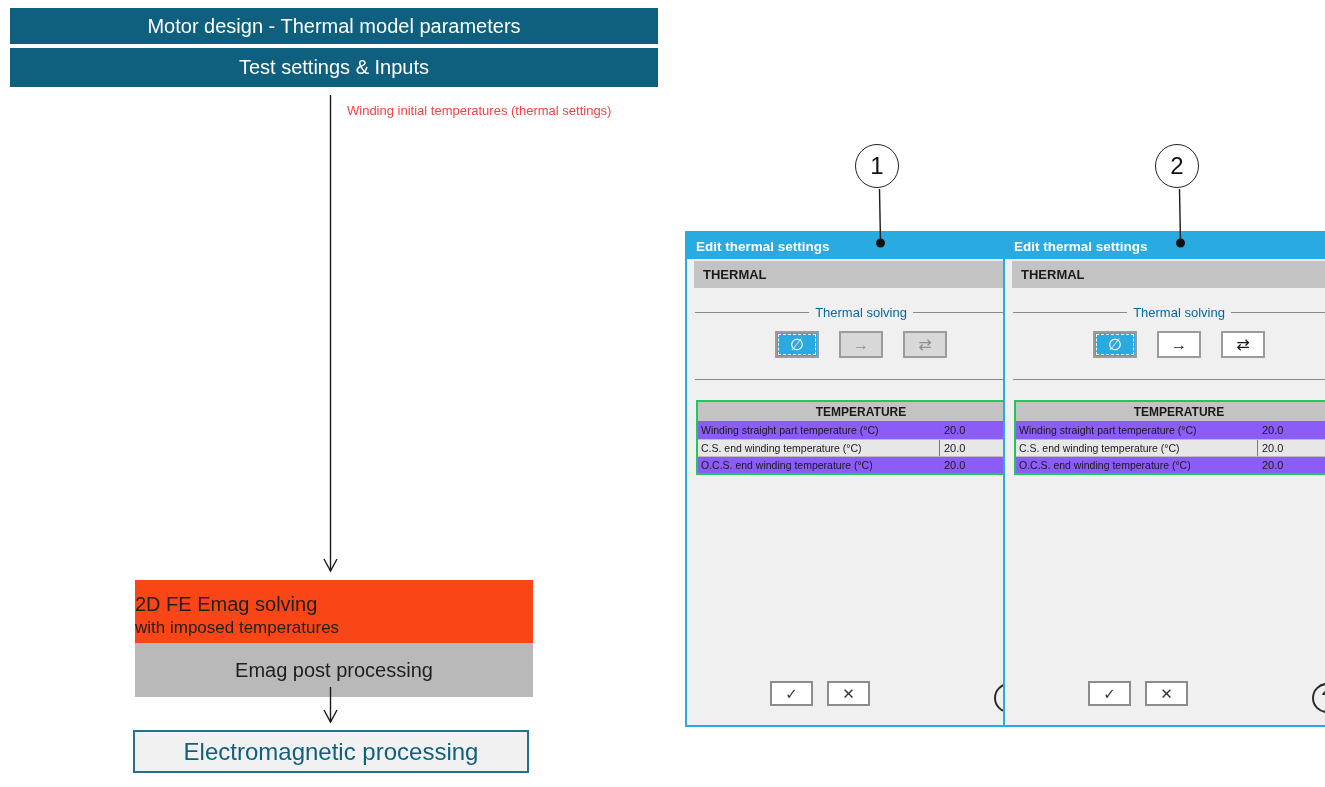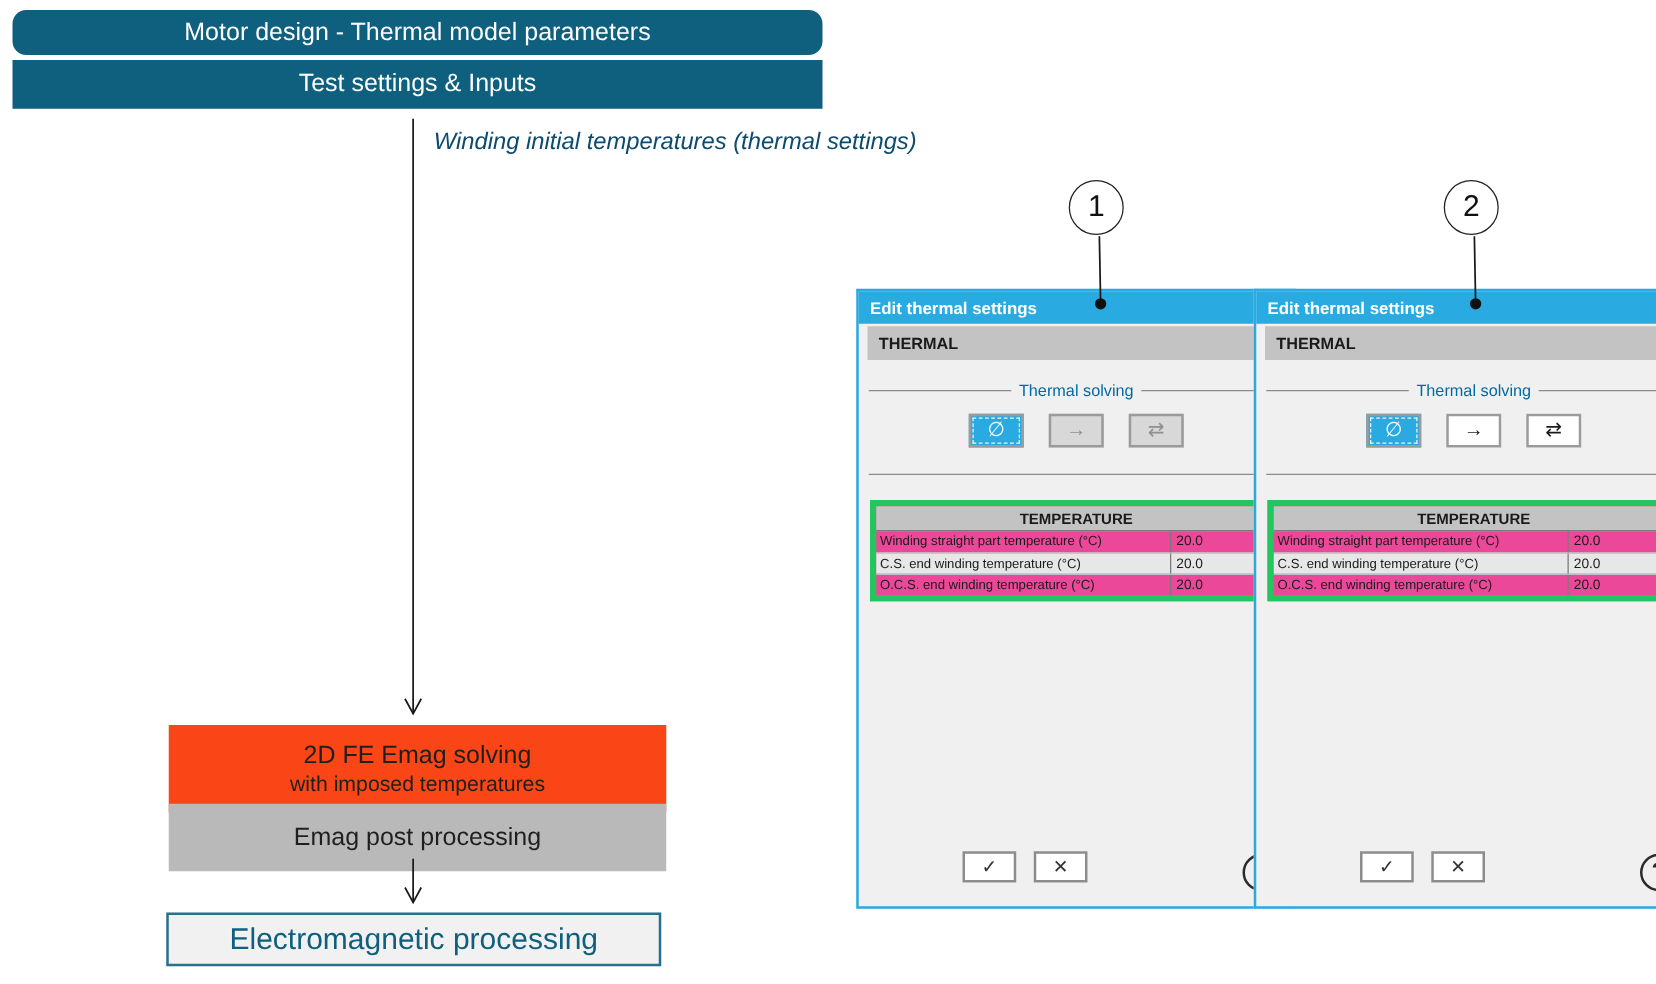--- a/index.html
+++ b/index.html
@@ -3,25 +3,25 @@
 <meta charset="utf-8">
 <style>
   html,body{margin:0;padding:0;background:#ffffff;}
   *{box-sizing:border-box;}
   body{font-family:"Liberation Sans","DejaVu Sans",sans-serif;color:#1a1a1a;}
   #canvas{position:relative;width:1325px;height:787px;background:#fff;overflow:hidden;}
 
   
   .banner{position:absolute;left:10px;width:648px;background:#0f5f7e;color:#fff;
           display:flex;align-items:center;justify-content:center;font-size:20px;}
-  #banner-top{top:8px;height:36px;border-radius:11px;}
+  #banner-top{top:8px;height:36px;}
   #banner-sub{top:48px;height:39px;}
-  #arrow-label{position:absolute;left:347px;top:103px;font-size:19px;color:#0c4a6e;white-space:nowrap;font-style:italic;}
+  #arrow-label{position:absolute;left:347px;top:103px;font-size:13px;color:#ef4444;white-space:nowrap;}
   #solving-box{position:absolute;left:135px;top:580px;width:398px;height:70px;background:#fa4616;
-               display:flex;flex-direction:column;align-items:center;justify-content:center;color:#1f1f1f;}
+               display:flex;flex-direction:column;justify-content:center;color:#1f1f1f;}
   #solving-box .l1{font-size:20px;line-height:25px;}
   #solving-box .l2{font-size:17px;line-height:21px;}
   #post-box{position:absolute;left:135px;top:643px;width:398px;height:54px;background:#b9b9b9;
             display:flex;align-items:center;justify-content:center;font-size:20px;color:#1f1f1f;}
   #result-box{position:absolute;left:133px;top:730px;width:396px;height:43px;background:#f1f1f1;
               border:2px solid #27708c;display:flex;align-items:center;justify-content:center;
               font-size:24px;color:#0f5f7e;}
 
   
   .callout{position:absolute;width:44px;height:44px;border:1.5px solid #222;border-radius:50%;
@@ -47,21 +47,21 @@
   .legend-row{position:absolute;left:8px;right:8px;top:71px;height:16px;display:flex;align-items:center;}
   .legend-line{flex:1;height:0;border-top:1px solid #8a8a8a;}
   .legend-text{padding:0 6px;font-size:13px;color:#0369a1;white-space:nowrap;}
   .solve-row{position:absolute;left:0;right:0;top:98px;display:flex;justify-content:center;gap:20px;}
   .solve-btn{width:44px;height:27px;border:2px solid #9b9b9b;display:flex;align-items:center;
              justify-content:center;font-size:16px;line-height:1;}
   .st-selected{background:#29abe2;color:#fff;outline:1px dashed #eaf6fd;outline-offset:-4px;}
   .st-disabled{background:#d8d8d8;color:#8f8f8f;}
   .st-enabled{background:#ffffff;color:#1a1a1a;}
   .sep-line{position:absolute;left:8px;right:8px;top:146px;height:0;border-top:1px solid #8a8a8a;}
-  .param-table{position:absolute;left:9px;right:9px;top:167px;border:5px solid #22c55e;background:#ec4899;}
+  .param-table{position:absolute;left:9px;right:9px;top:167px;border:2px solid #22c55e;background:#8b5cf6;}
   .pt-header{height:20px;background:#c3c3c3;border-bottom:1px solid #7a7a7a;display:flex;
              align-items:center;justify-content:center;font-size:12px;font-weight:bold;}
   .pt-row{display:flex;height:17px;}
   .pt-row + .pt-row{border-top:1px solid #bdbdbd;}
   .pt-row.alt{background:#e7e7e7;}
   .pt-label{flex:1;font-size:10.5px;line-height:16px;padding-left:3px;white-space:nowrap;overflow:hidden;
             border-right:1px solid #7a7a7a;}
   .pt-value{width:84px;font-size:11px;line-height:16px;padding-left:4px;}
   .action-btn{position:absolute;top:448px;width:43px;height:25px;background:#fff;border:2px solid #8c8c8c;
               display:flex;align-items:center;justify-content:center;font-size:15px;color:#333;line-height:1;}

